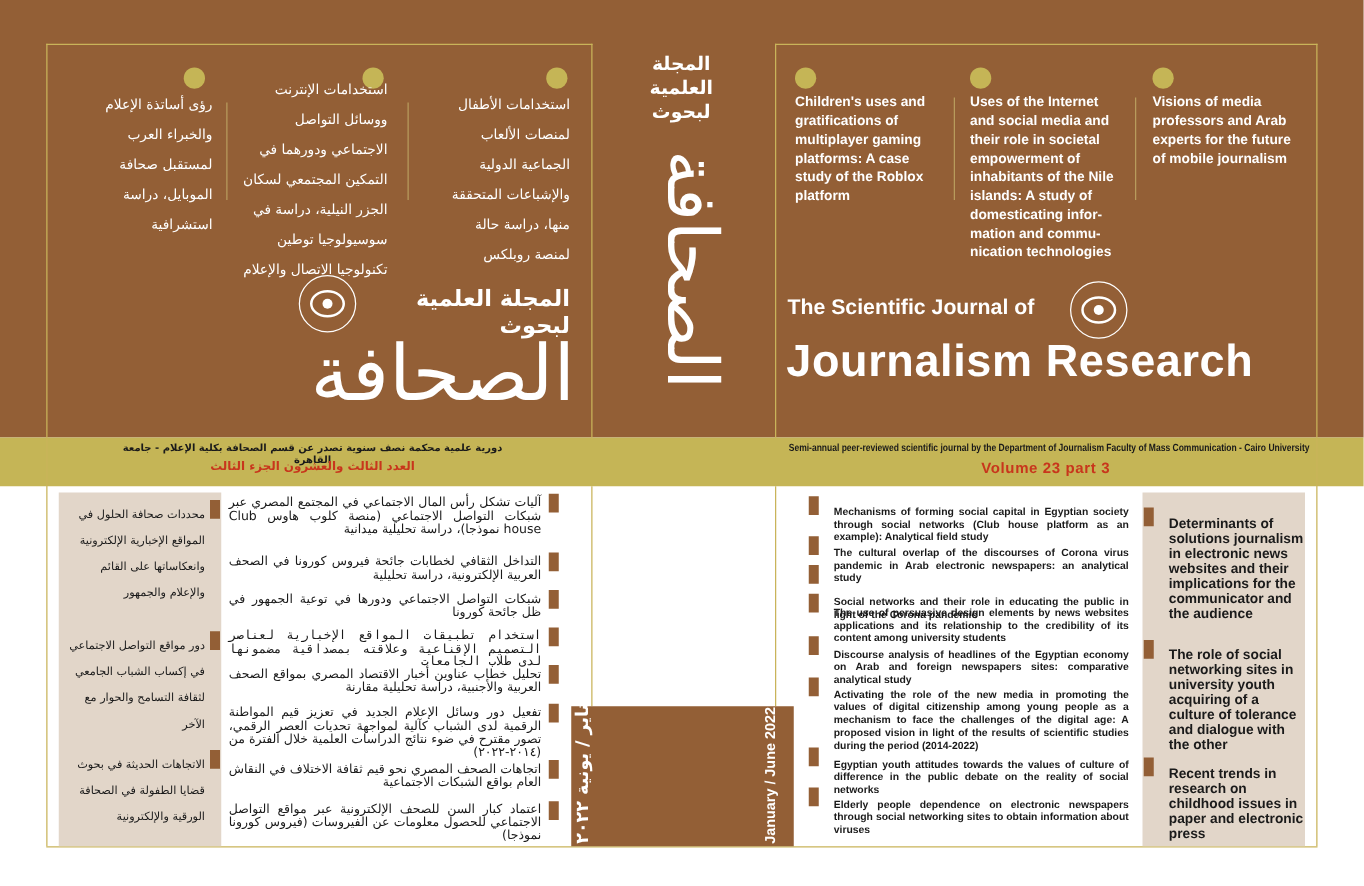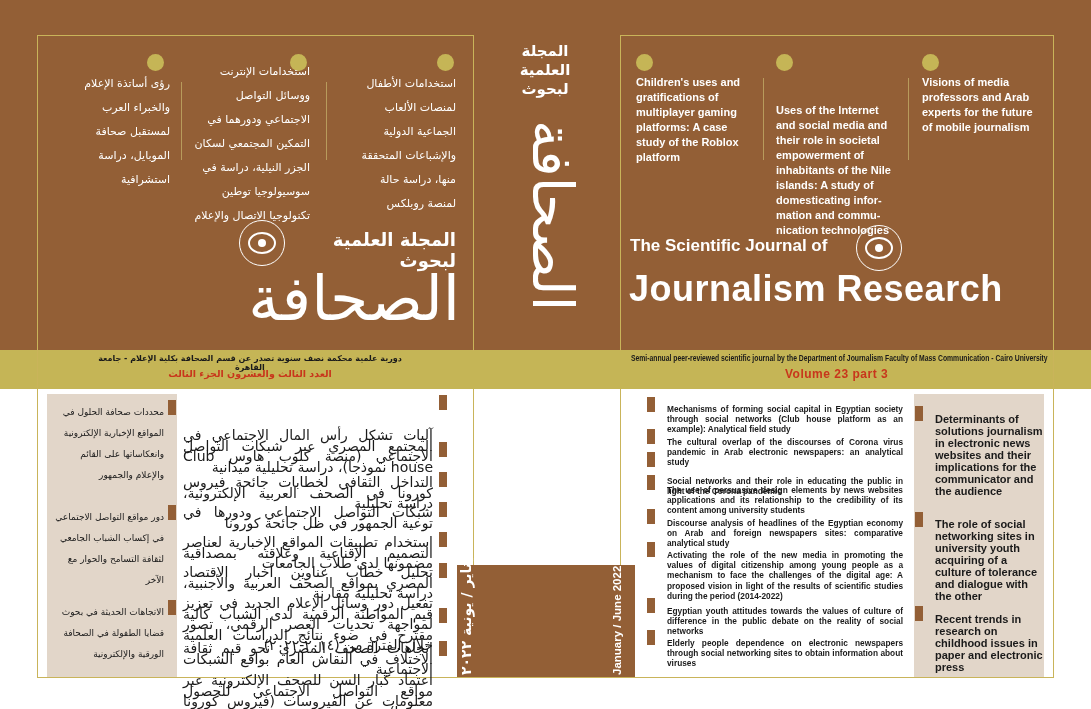--- a/index.html
+++ b/index.html
@@ -30,21 +30,21 @@
   .spine-ar-small { color:#fff; font-size:15px; font-weight:bold; text-align:center; line-height:19px; direction:rtl; font-family:"DejaVu Sans", sans-serif; }
   .spine-ar-big { color:#fff; font-size:56px; font-family:"DejaVu Sans", sans-serif; white-space:nowrap; }
   .spine-date { background:#935F36; }
   .vert-text { color:#fff; font-weight:bold; white-space:nowrap; transform-origin:left top; }
 
   
   .sidebar { background:#E2D6C9; }
   .marker { width:8px; height:15px; background:#935F36; }
   .en-item { font-size:8.3px; line-height:10.2px; color:#1a1a1a; text-align:justify; font-weight:bold; transform-origin:left top; }
   .en-side-item { font-size:11px; line-height:12px; color:#1a1a1a; font-weight:bold; }
-  .ar-item { font-size:14px; line-height:10.5px; color:#1a1a1a; direction:rtl; text-align:justify; font-family:"DejaVu Sans", sans-serif;margin-top:32px; }
+  .ar-item { font-size:10px; line-height:10.5px; color:#1a1a1a; direction:rtl; text-align:justify; font-family:"DejaVu Sans", sans-serif; }
   .ar-side-item { font-size:9px; line-height:21px; color:#1a1a1a; direction:rtl; text-align:right; font-family:"DejaVu Sans", sans-serif; }
 
   .emblem { border-radius:50%; border:1.5px solid #fff; box-sizing:border-box; display:flex; align-items:center; justify-content:center; }
   .emblem-inner { border-radius:50%; border:2px solid #fff; display:flex; align-items:center; justify-content:center; box-sizing:border-box; }
   .emblem-core { border-radius:50%; background:#fff; }
 </style>
 </head>
 <body>
 
 <div class="abs brown-top"></div>
@@ -58,21 +58,21 @@
 <div class="abs gold-line-v" style="left:1053px; top:35px; height:642px;"></div>
 <div class="abs gold-line-v" style="left:473px; top:389px; height:176px;"></div>
 <div class="abs gold-line-v" style="left:620px; top:389px; height:176px;"></div>
 <div class="abs gold-line-h" style="left:37px; top:677px; width:1017px;"></div>
 
 <div class="abs dot" style="left:636px; top:54px;"></div>
 <div class="abs en-col" style="left:636px; top:75px;">Children's uses and gratifications of multiplayer gaming platforms: A case study of the Roblox platform</div>
 <div class="abs en-divider" style="left:763px; top:78px; height:82px;"></div>
 
 <div class="abs dot" style="left:776px; top:54px;"></div>
-<div class="abs en-col" style="left:776px; top:75px;margin-top:28px;">Uses of the Internet and social media and their role in societal empowerment of inhabitants of the Nile islands: A study of domesticating infor-mation and commu-nication technologies</div>
+<div class="abs en-col" style="left:776px; top:75px;">Uses of the Internet and social media and their role in societal empowerment of inhabitants of the Nile islands: A study of domesticating infor-mation and commu-nication technologies</div>
 <div class="abs en-divider" style="left:908px; top:78px; height:82px;"></div>
 
 <div class="abs dot" style="left:922px; top:54px;"></div>
 <div class="abs en-col" style="left:922px; top:75px; width:120px;">Visions of media professors and Arab experts for the future of mobile journalism</div>
 
 <div class="abs en-title-small" style="left:630px; top:236px;">The Scientific Journal of</div>
 <div class="abs emblem" style="left:856px; top:225px; width:46px; height:46px;">
   <div class="emblem-inner" style="width:28px; height:22px;">
       <div class="emblem-core" style="width:8px; height:8px;"></div>
     </div>
@@ -160,21 +160,21 @@
   <div class="abs marker" style="left:439px; top:395px;"></div>
   <div class="abs ar-item" style="left:183px; top:398px; width:250px;">آليات تشكل رأس المال الاجتماعي في المجتمع المصري عبر شبكات التواصل الاجتماعي (منصة كلوب هاوس Club house نموذجا)، دراسة تحليلية ميدانية</div>
 
   <div class="abs marker" style="left:439px; top:442px;"></div>
   <div class="abs ar-item" style="left:183px; top:445px; width:250px;">التداخل الثقافي لخطابات جائحة فيروس كورونا في الصحف العربية الإلكترونية، دراسة تحليلية</div>
 
   <div class="abs marker" style="left:439px; top:472px;"></div>
   <div class="abs ar-item" style="left:183px; top:475px; width:250px;">شبكات التواصل الاجتماعي ودورها في توعية الجمهور في ظل جائحة كورونا</div>
 
   <div class="abs marker" style="left:439px; top:502px;"></div>
-  <div class="abs ar-item" style="left:183px; top:505px; width:250px;">استخدام تطبيقات المواقع الإخبارية لعناصر التصميم الإقناعية وعلاقته بمصداقية مضمونها لدى طلاب الجامعات</div>
+  <div class="abs ar-item" style="left:183px; top:505px; width:250px;font-family:Liberation Mono, monospace;">استخدام تطبيقات المواقع الإخبارية لعناصر التصميم الإقناعية وعلاقته بمصداقية مضمونها لدى طلاب الجامعات</div>
 
   <div class="abs marker" style="left:439px; top:532px;"></div>
   <div class="abs ar-item" style="left:183px; top:535px; width:250px;">تحليل خطاب عناوين أخبار الاقتصاد المصري بمواقع الصحف العربية والأجنبية، دراسة تحليلية مقارنة</div>
 
   <div class="abs marker" style="left:439px; top:563px;"></div>
   <div class="abs ar-item" style="left:183px; top:566px; width:250px;">تفعيل دور وسائل الإعلام الجديد في تعزيز قيم المواطنة الرقمية لدى الشباب كآلية لمواجهة تحديات العصر الرقمي، تصور مقترح في ضوء نتائج الدراسات العلمية خلال الفترة من (٢٠١٤-٢٠٢٢)</div>
 
   <div class="abs marker" style="left:439px; top:608px;"></div>
   <div class="abs ar-item" style="left:183px; top:611px; width:250px;">اتجاهات الصحف المصري نحو قيم ثقافة الاختلاف في النقاش العام بواقع الشبكات الاجتماعية</div>
 

